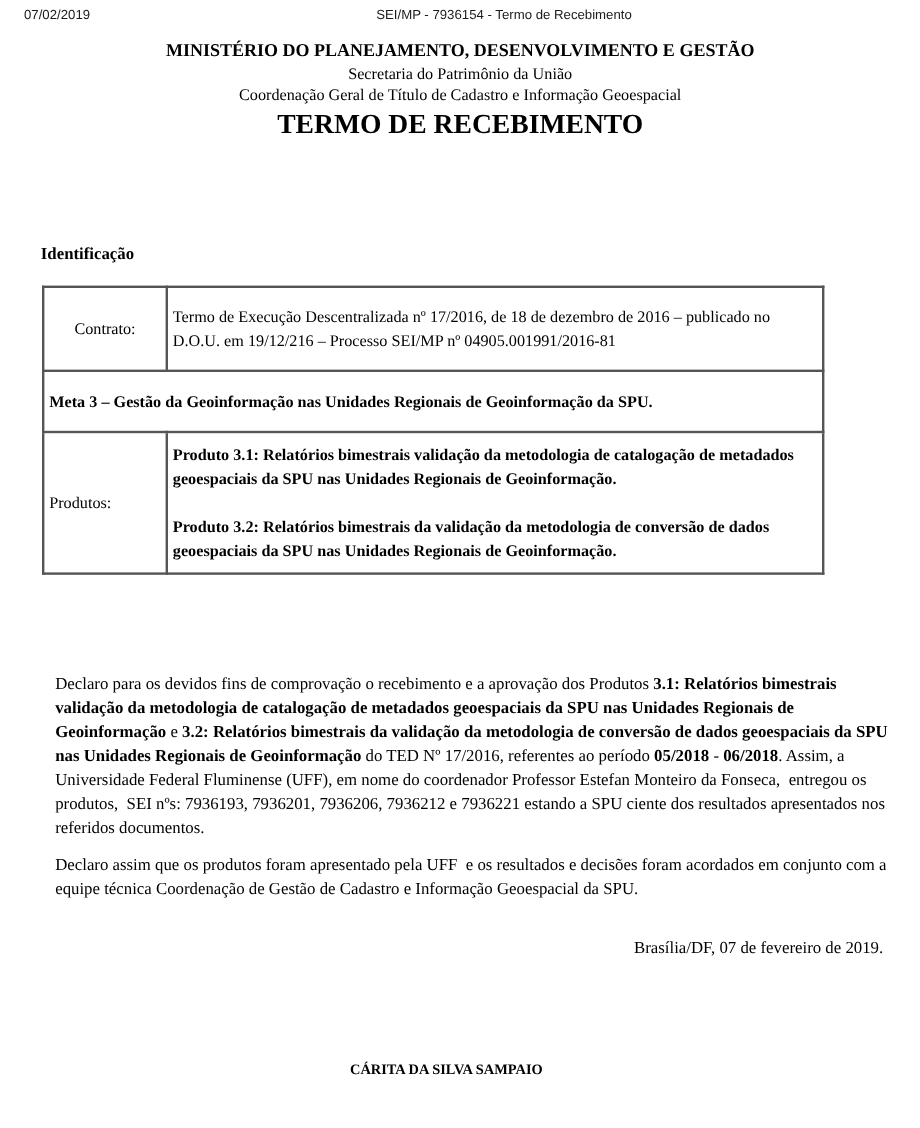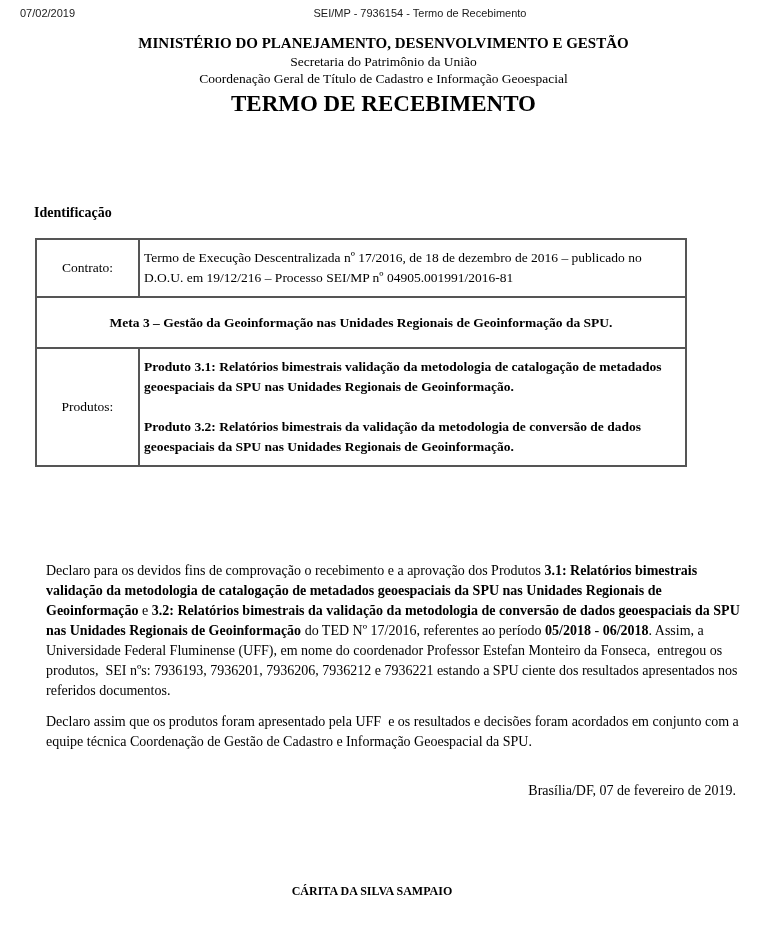--- a/index.html
+++ b/index.html
@@ -55,26 +55,26 @@
   .id-table td {
     border: 2px solid #555555;
     vertical-align: middle;
     line-height: 20px;
     padding: 4px;
   }
   .col-label { width: 103px; }
   .cell-label { text-align: center; padding: 4px 2px; }
   .cell-value { padding: 4px 6px 4px 5px; }
   .bold { font-weight: bold; }
-  tr.row-contrato { height: 58px; }
+  tr.row-contrato { height: 70px; }
   tr.row-titulo   { height: 68px; }
   tr.row-meta     { height: 51px; }
   tr.row-produtos { height: 118px; }
-  .cell-meta { font-weight: bold; padding-left: 3px; text-align: center; }
-  .cell-produtos-label { text-align: center; padding-left: 3px; font-family: Liberation Serif, serif; }
+  .cell-meta { font-weight: bold; padding-left: 3px; }
+  .cell-produtos-label { text-align: left; padding-left: 3px; font-family: Liberation Serif, serif; }
   .cell-produtos p { margin: 0; }
   .cell-produtos p + p { margin-top: 20px; }
 
   
   .declarations {
     position: absolute;
     top: 561px; left: 46px;
     width: 702px;
     font-size: 14px;
     line-height: 20px;

